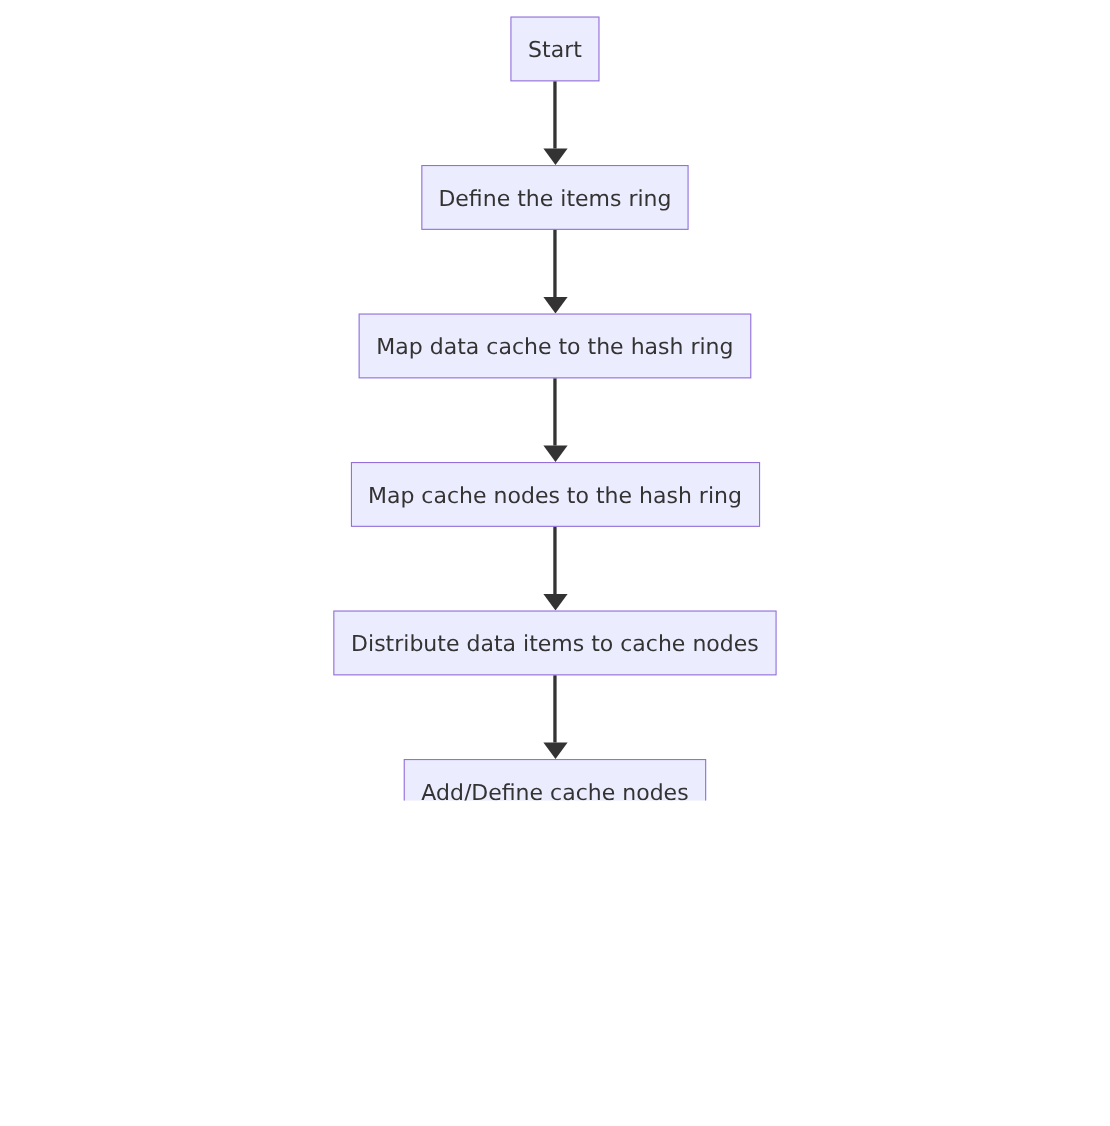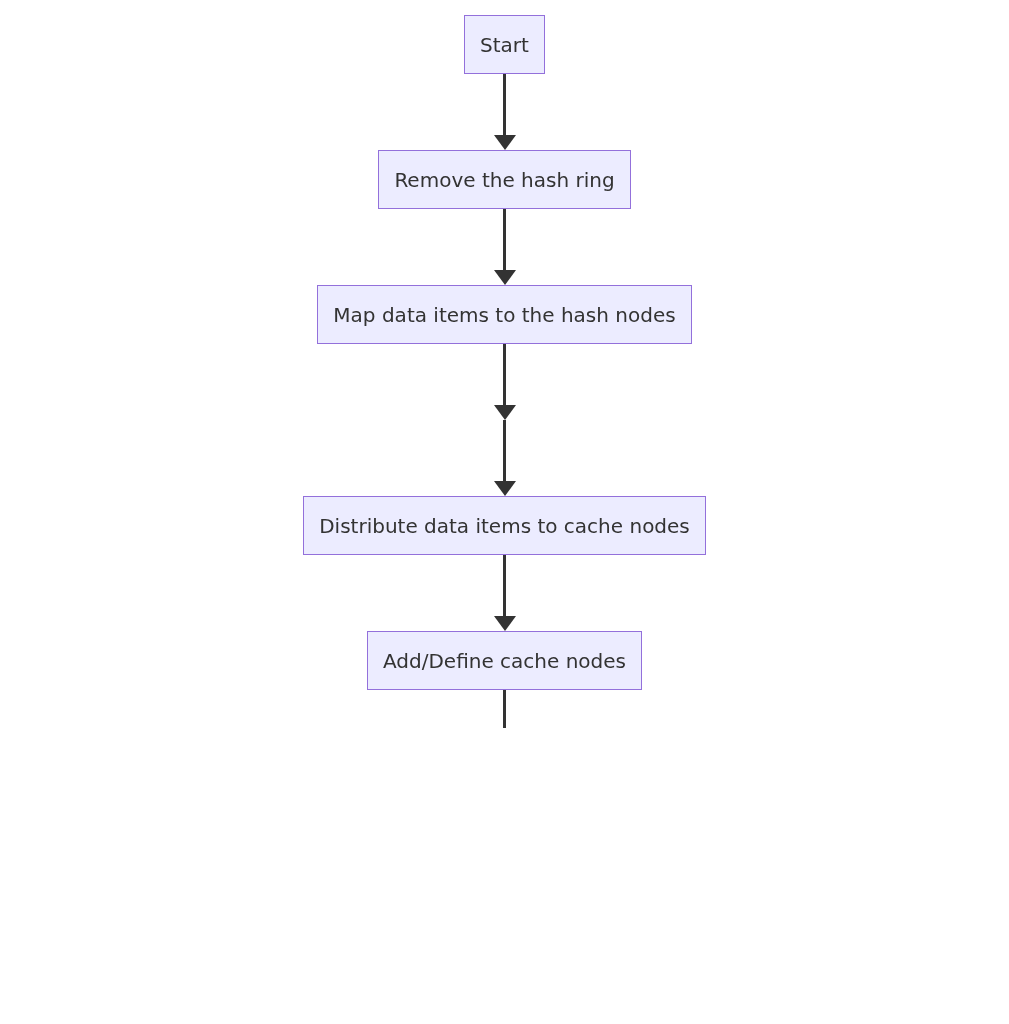--- a/index.html
+++ b/index.html
@@ -70,37 +70,40 @@
   <div class="node">
     <span class="node-label">Start</span>
   </div>
 
   <div class="arrow">
     <div class="arrow-line"></div>
     <div class="arrow-head"></div>
   </div>
 
   <div class="node">
-    <span class="node-label">Remove the hash ring</span>
+    <span class="node-label">Define the items ring</span>
   </div>
 
   <div class="arrow">
     <div class="arrow-line"></div>
     <div class="arrow-head"></div>
   </div>
 
   <div class="node">
-    <span class="node-label">Map data items to the hash nodes</span>
+    <span class="node-label">Map data cache to the hash ring</span>
   </div>
 
   <div class="arrow">
     <div class="arrow-line"></div>
     <div class="arrow-head"></div>
   </div>
 
+  <div class="node">
+    <span class="node-label">Map cache nodes to the hash ring</span>
+  </div>
 
   <div class="arrow">
     <div class="arrow-line"></div>
     <div class="arrow-head"></div>
   </div>
 
   <div class="node">
     <span class="node-label">Distribute data items to cache nodes</span>
   </div>
 

